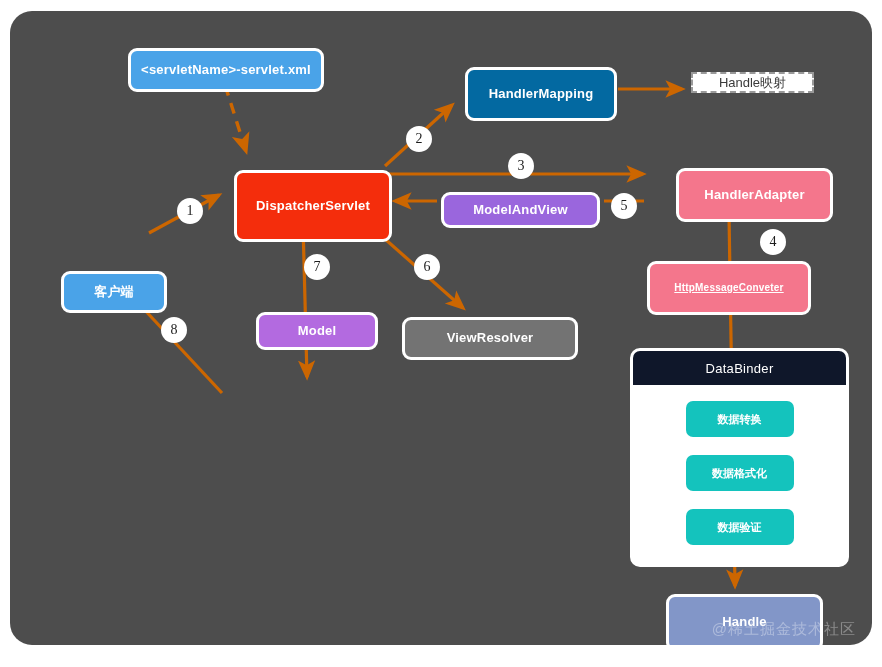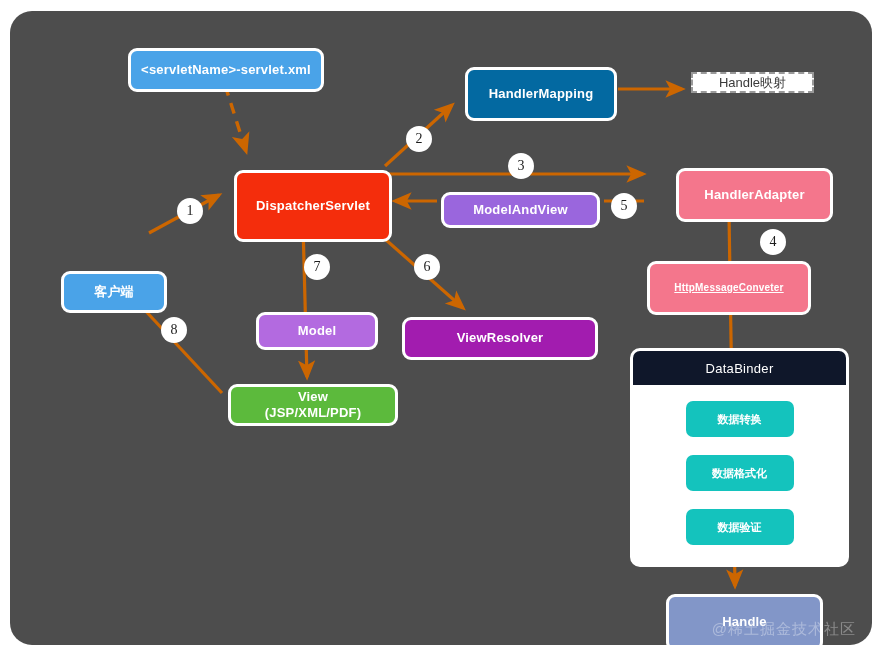--- a/index.html
+++ b/index.html
@@ -221,28 +221,24 @@
     </div>
 
     <div class="node sm" style="left:637px; top:250px; width:164px; height:54px; background:#f4768c;">
       <span>HttpMessageConveter</span>
     </div>
 
     <div class="node" style="left:246px; top:301px; width:122px; height:38px; background:#b36ae0;">
       <span>Model</span>
     </div>
 
-    <div class="node" style="left:392px; top:306px; width:196px; height:43px; background:#a21caf;text-align:right;">
+    <div class="node" style="left:392px; top:306px; width:176px; height:43px; background:#737373;text-align:right;">
       <span>ViewResolver</span>
     </div>
 
-    <div class="node" style="left:218px; top:373px; width:170px; height:42px; background:#5cba3c; white-space:pre-line;">
-      <span style="white-space:pre-line;">View
-(JSP/XML/PDF)</span>
-    </div>
 
     <div class="node" style="left:656px; top:583px; width:157px; height:57px; background:#8296c8;">
       <span>Handle</span>
     </div>
 
     <div class="dashbox" style="left:681px; top:61px; width:123px; height:21px;">
       <span>Handle映射</span>
     </div>
 
     <div id="databinder" style="left:620px; top:337px; width:219px; height:219px;">

